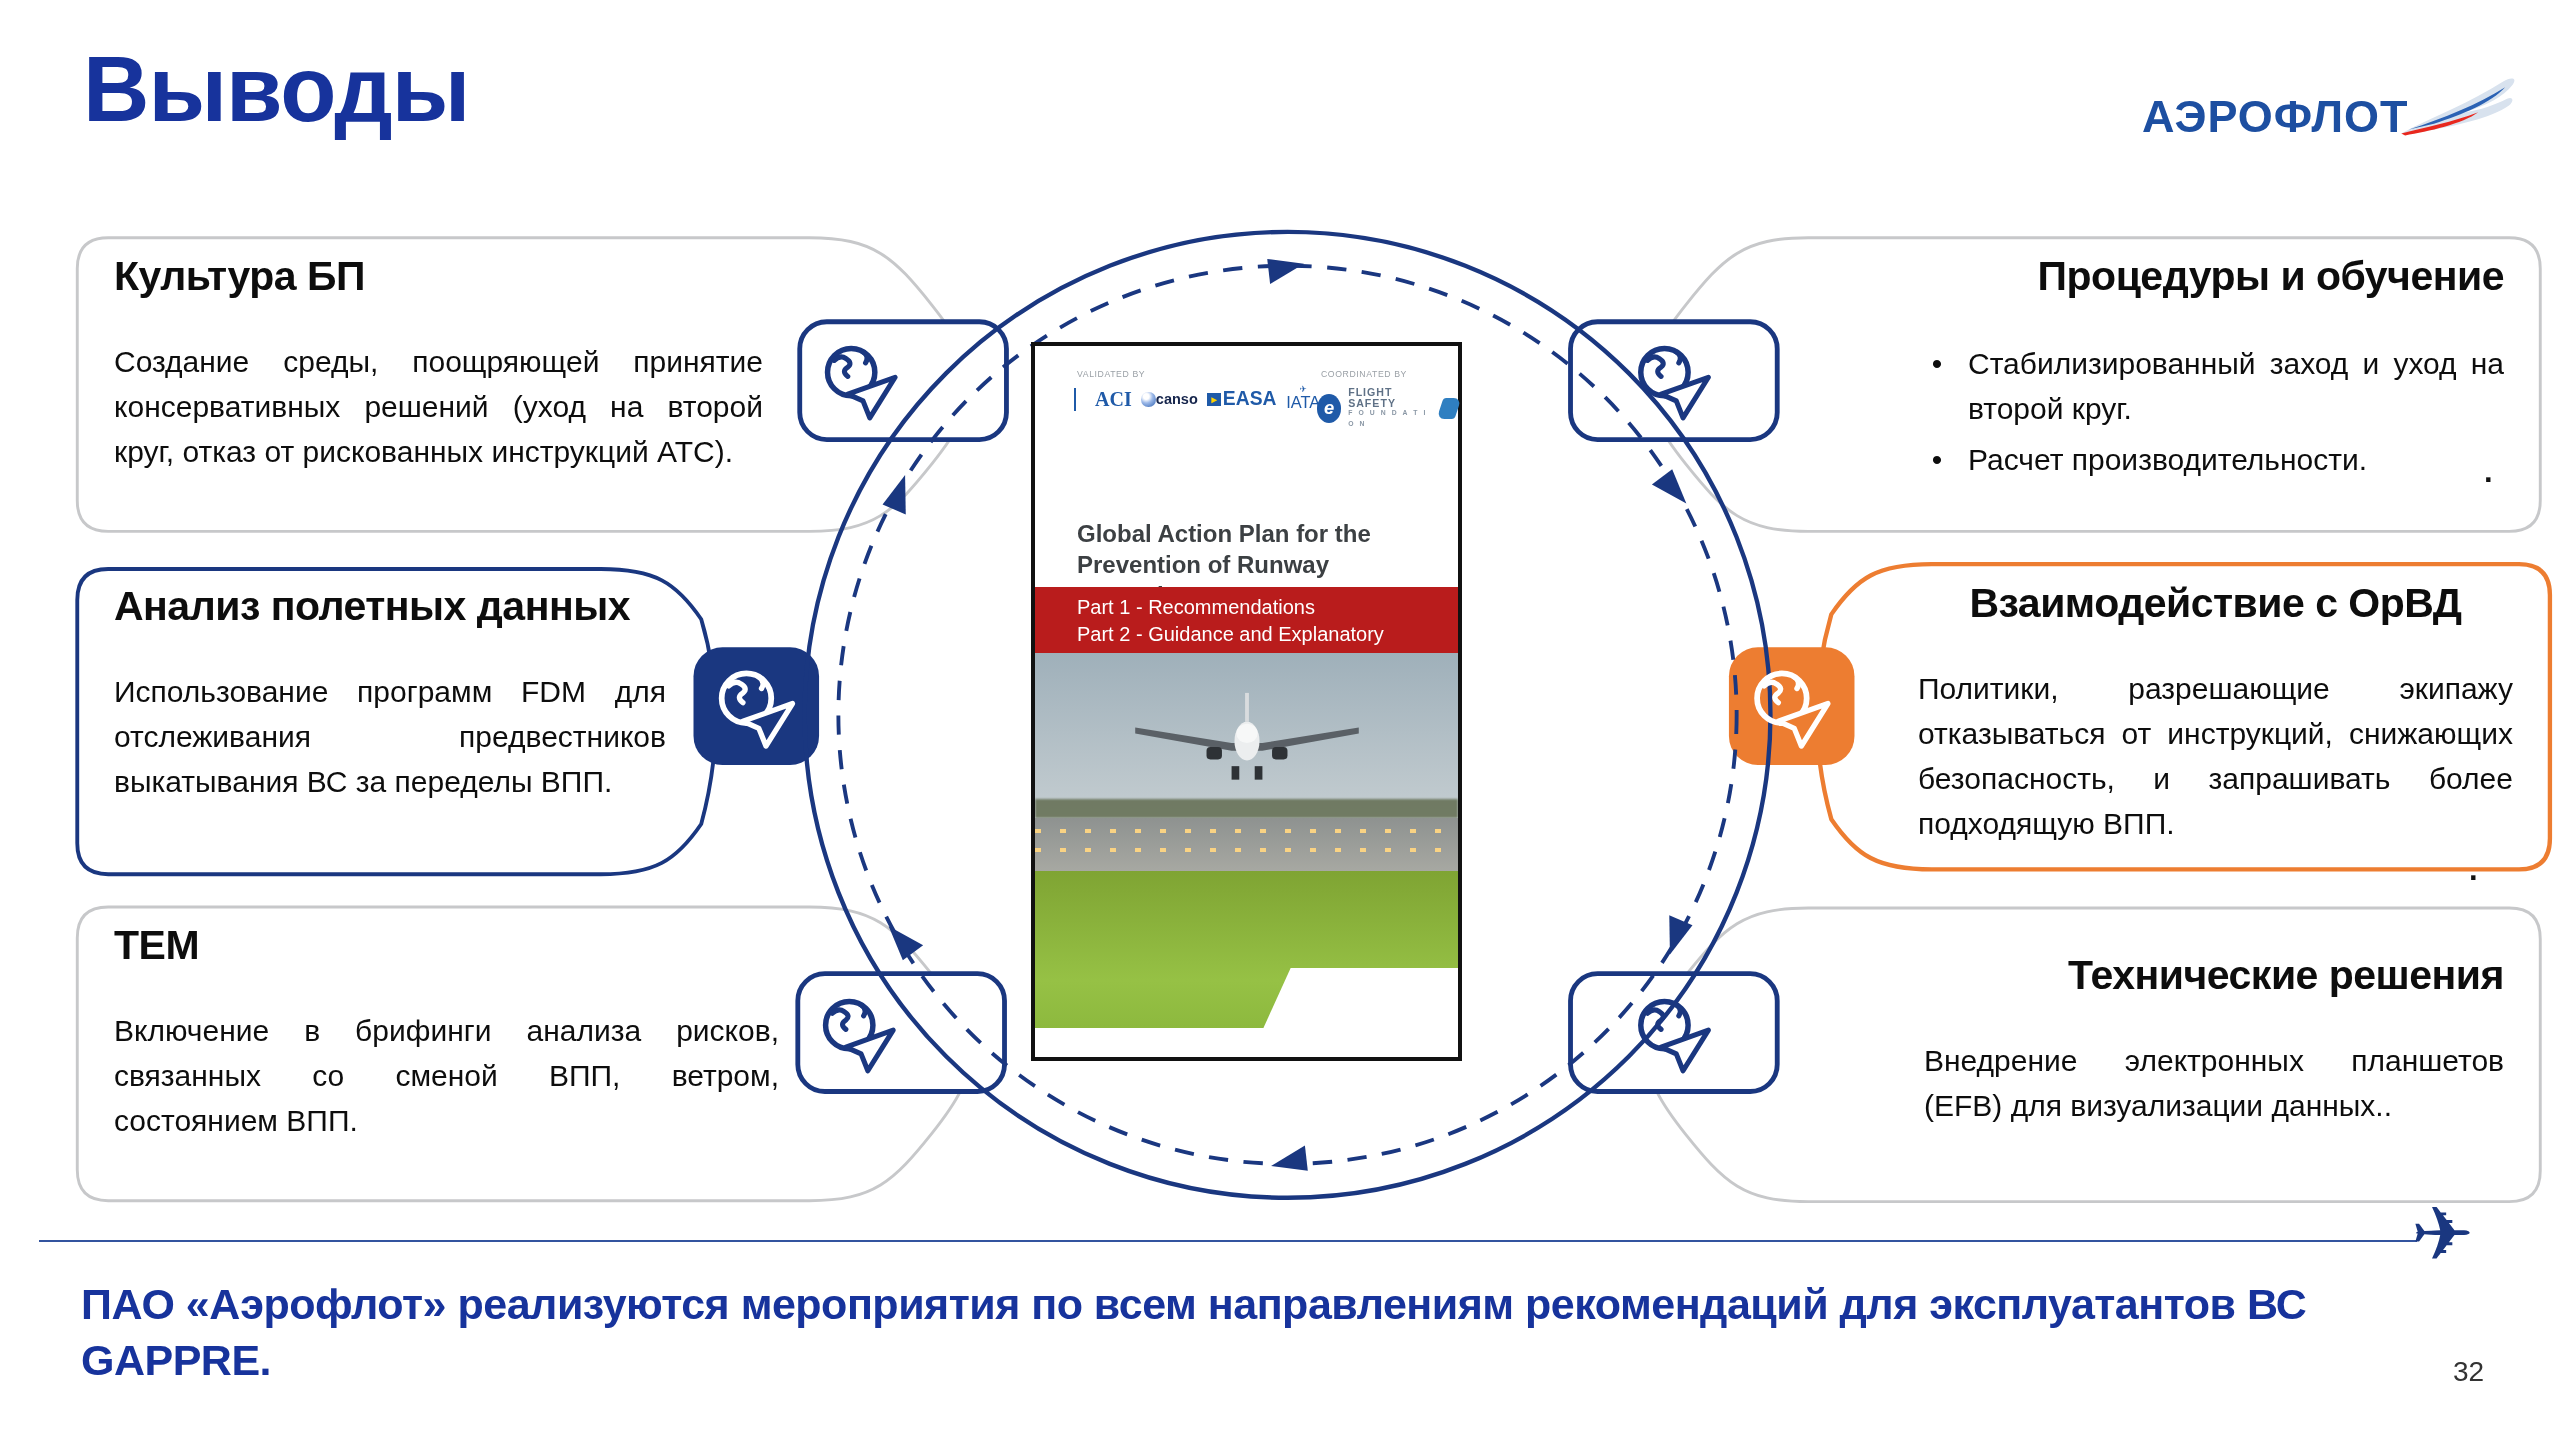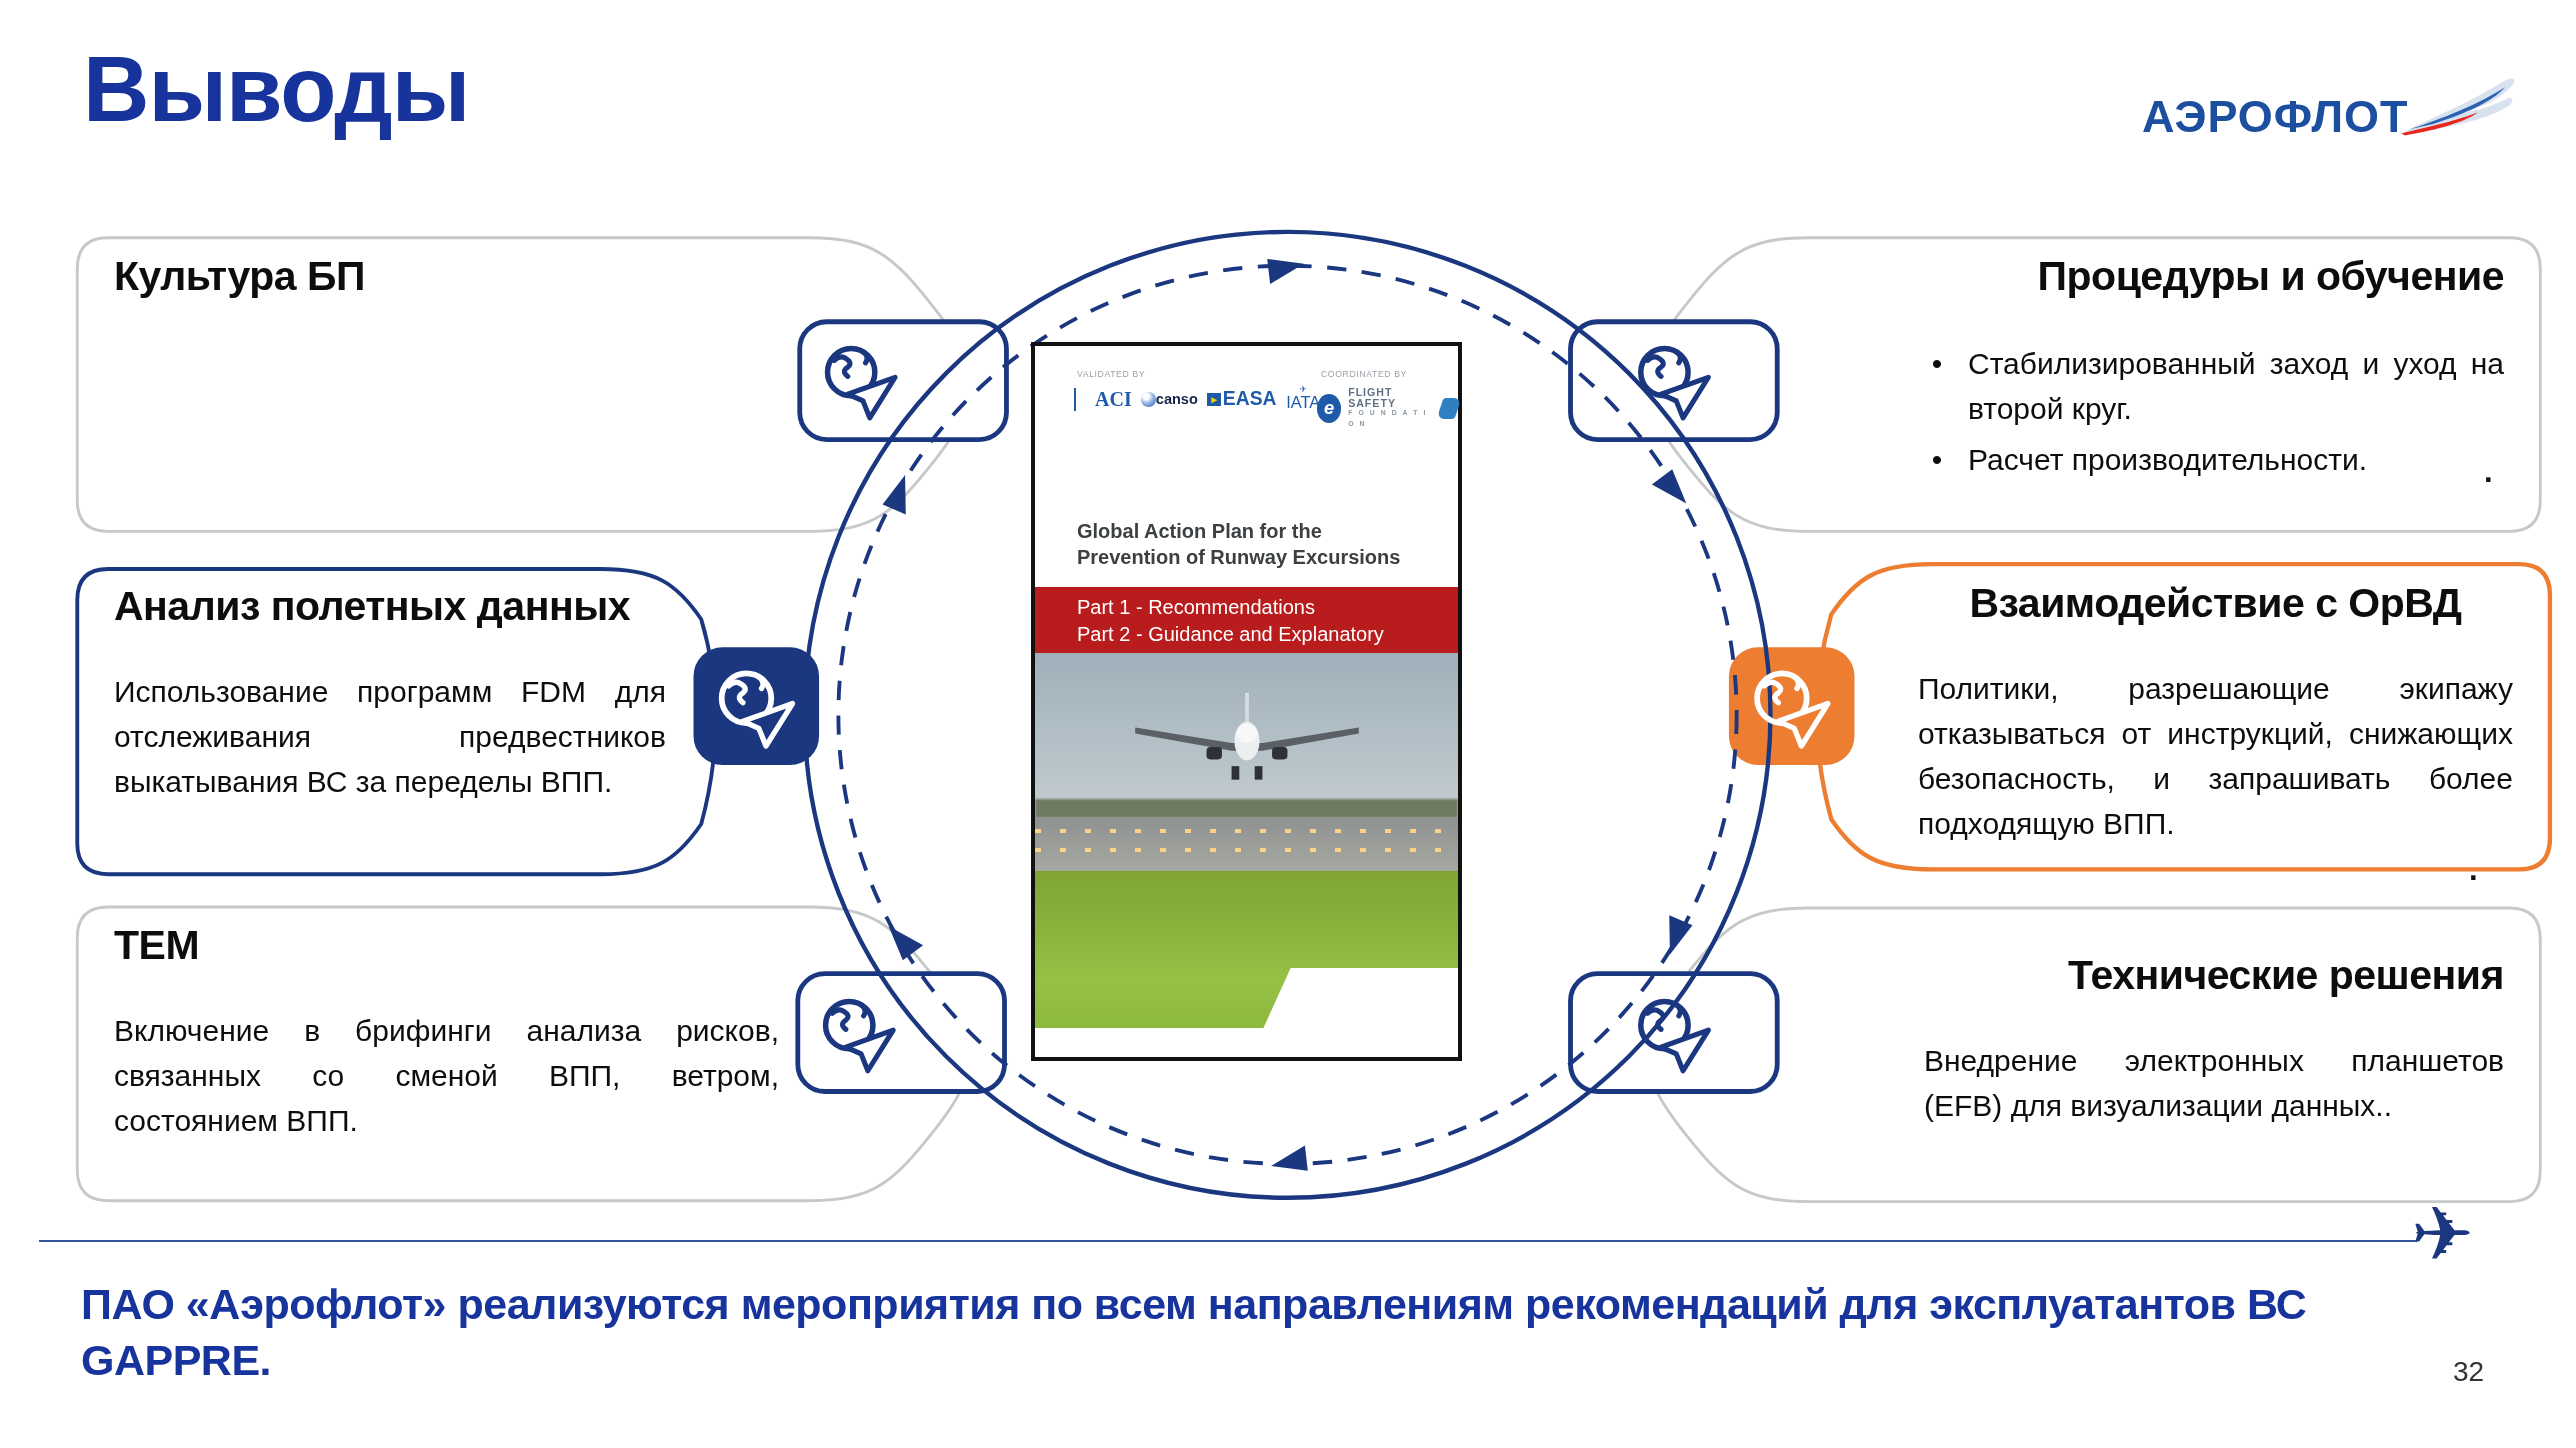--- a/index.html
+++ b/index.html
@@ -60,21 +60,21 @@
   .lg-iata .wing{font-size:8.7px;color:#1f5aa8;line-height:5.8px;}
   .lg-iata .it{font-size:16.4px;font-weight:400;color:#1f5aa8;}
   .cv-right-logos{position:absolute;left:282px;top:41px;display:flex;align-items:center;gap:6.8px;}
   .euro{width:29px;height:29px;border-radius:50%;background:#1f5aa8;color:#fff;
     font-size:18.4px;font-weight:800;font-style:italic;text-align:center;line-height:28px;}
   .fsf{display:flex;flex-direction:column;line-height:10.6px;}
   .fsf span{font-size:10.6px;font-weight:700;color:#5f7186;letter-spacing:1px;}
   .fsf .found{font-size:6.8px;letter-spacing:2.1px;color:#8a97a5;}
   .fsf-mark{width:21px;height:21px;background:#2f7fc1;transform:skewX(-18deg);
     border-radius:2.9px 7.7px 2.9px 7.7px;}
-  .cv-title{position:absolute;left:42px;top:172px;font-size:20px;font-weight:800;
+  .cv-title{position:absolute;left:42px;top:172px;font-size:24px;font-weight:800;
     color:#3c4043;line-height:1.3;}
   .cv-band{position:absolute;left:0;top:241px;width:100%;height:67px;background:#b91c1c;
     box-sizing:border-box;padding:6.8px 0 0 42px;color:#fff;font-size:20px;line-height:1.38;}
   .cv-photo{position:absolute;left:0;top:307px;width:100%;height:375px;overflow:hidden;}
   .sky{position:absolute;inset:0;
     background:linear-gradient(180deg,#9fb0ba 0%,#c3ccd0 42%,#d9dcd6 56%,#cfd4cd 60%);}
   .trees{position:absolute;left:0;top:39%;width:100%;height:5%;background:#55603f;opacity:.75;filter:blur(1px);}
   .runway{position:absolute;left:0;top:44%;width:100%;height:14%;
     background:linear-gradient(180deg,#8e9290,#a7a8a2);}
   .lights1,.lights2{position:absolute;left:0;width:100%;height:3.9px;
@@ -164,20 +164,21 @@
     <use href="#gp" x="848" y="352" width="84" height="84" class="gp-outline"></use>
     <use href="#gp" x="846" y="1028" width="84" height="84" class="gp-outline"></use>
     <use href="#gp" x="1690" y="352" width="84" height="84" class="gp-outline"></use>
     <use href="#gp" x="1690" y="1028" width="84" height="84" class="gp-outline"></use>
     <use href="#gp" x="738" y="688" width="88" height="88" class="gp-filled-navy"></use>
     <use href="#gp" x="1810" y="688" width="88" height="88" class="gp-filled-orange"></use>
   </svg>
 
   <div class="btxt culture">
     <h2>Культура БП</h2>
+    <p>Создание среды, поощряющей принятие консервативных решений (уход на второй круг, отказ от рискованных инструкций АТС).</p>
   </div>
 
   <div class="btxt fdm">
     <h2>Анализ полетных данных</h2>
     <p>Использование программ FDM для отслеживания предвестников выкатывания ВС за переделы ВПП.</p>
   </div>
 
   <div class="btxt tem">
     <h2>ТЕМ</h2>
     <p>Включение в брифинги анализа рисков, связанных со сменой ВПП, ветром, состоянием ВПП.</p>

